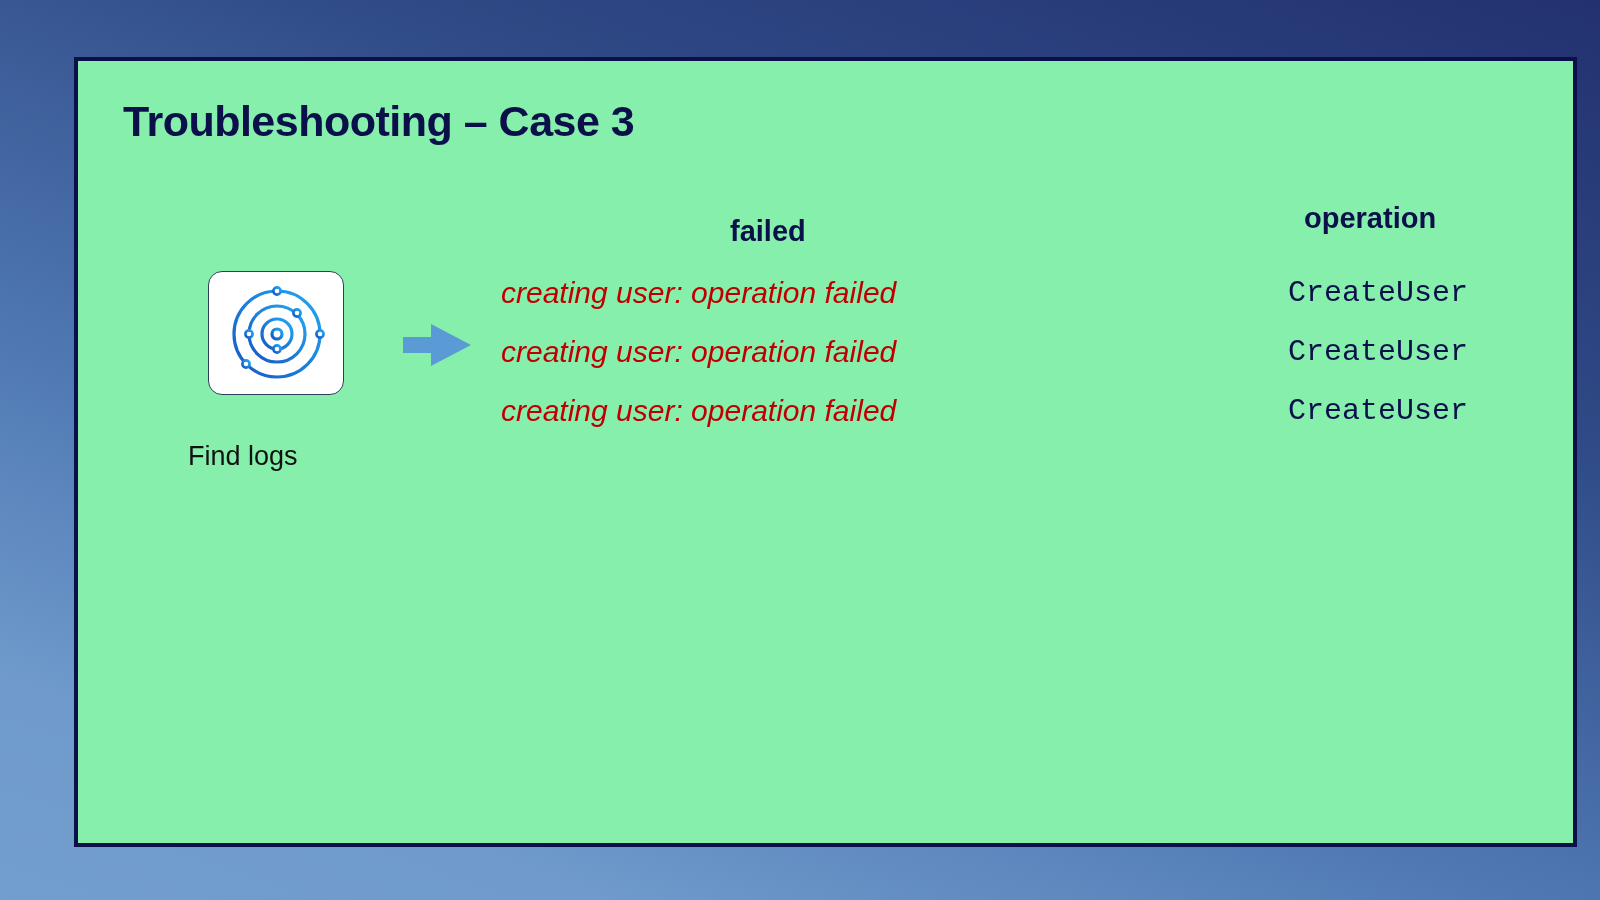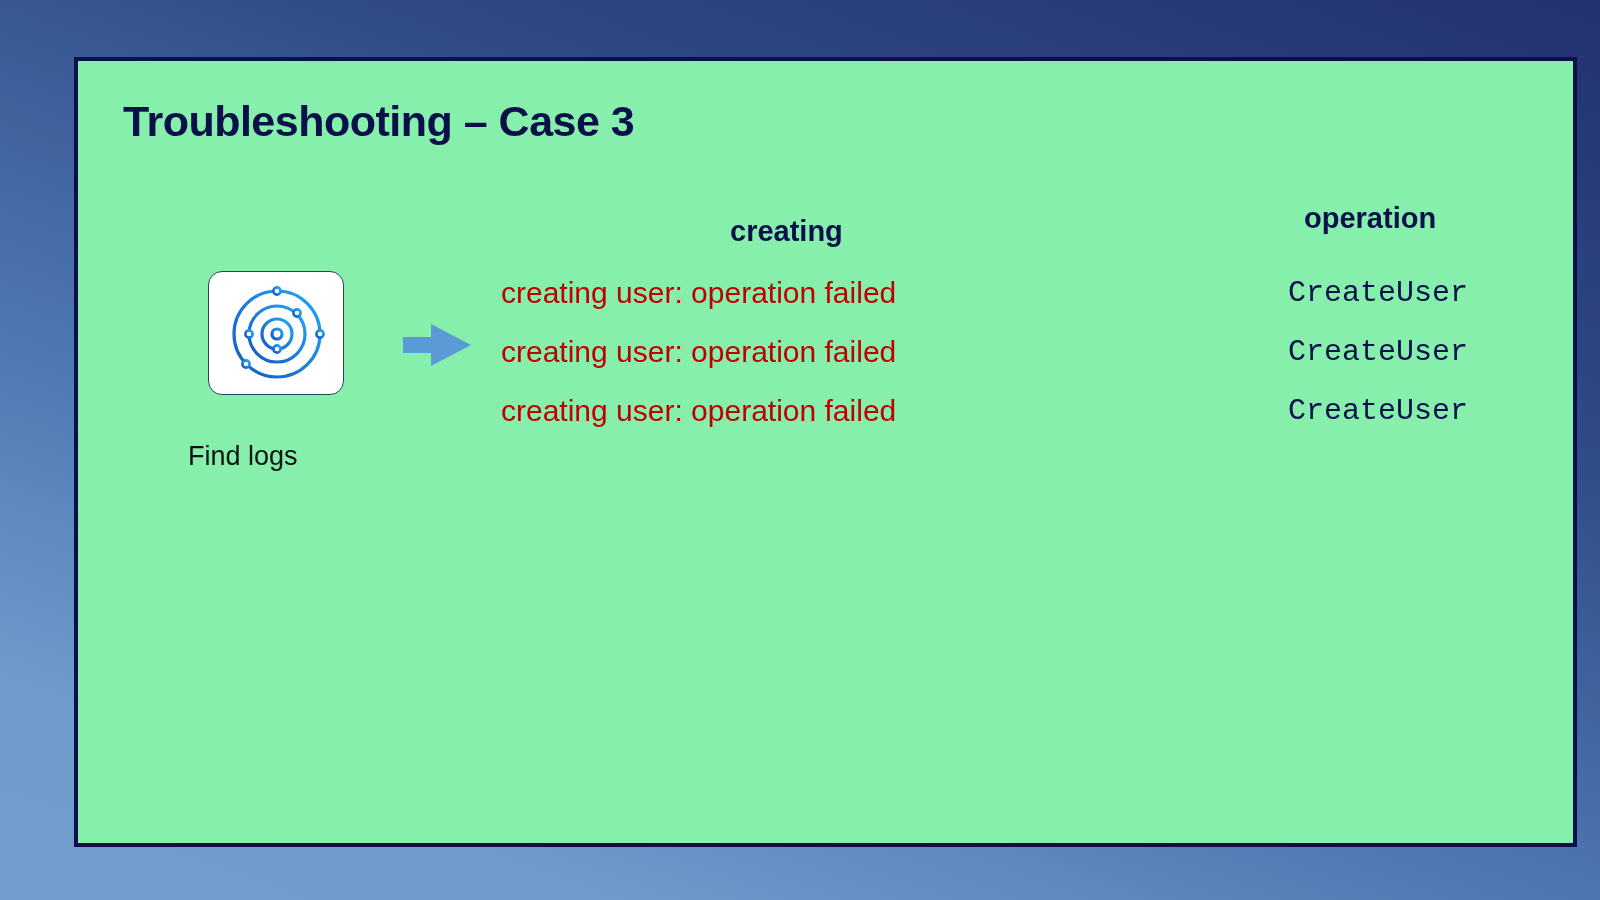--- a/index.html
+++ b/index.html
@@ -28,21 +28,21 @@
     font-size: 27px; color: #111; white-space: nowrap;
   }
   .arrow { position: absolute; left: 325px; top: 263px; }
   .col-header {
     position: absolute; font-size: 29px; font-weight: bold; color: #0b0f4a; white-space: nowrap;
   }
   .msg-header { left: 652px; top: 154px; }
   .op-header { left: 1226px; top: 141px; text-align: right; }
   .rows { position: absolute; left: 0; top: 0; }
   .msg {
-    position: absolute; left: 423px; font-size: 30px; color: #c00000; white-space: nowrap;
+    position: absolute; left: 423px; font-size: 30px; color: #c00000; white-space: nowrap; font-style: italic;
   }
   .op {
     position: absolute; left: 1210px; font-size: 30px; color: #0b0f4a; white-space: nowrap; font-family: Liberation Mono, monospace;
   }
 </style>
 </head>
 <body>
 
 <div class="slide">
   <h1 class="title">Troubleshooting – Case 3</h1>
@@ -70,21 +70,21 @@
         <circle cx="48" cy="63" r="3.6"></circle>
       </g>
     </svg>
   </div>
   <div class="find-label">Find logs</div>
 
   <svg class="arrow" width="68" height="42" viewBox="0 0 68 42">
     <polygon points="0,13 28,13 28,0 68,21 28,42 28,29 0,29" fill="#5b9bd5"></polygon>
   </svg>
 
-  <div class="col-header msg-header">creating</div>
+  <div class="col-header msg-header">failed</div>
   <div class="col-header op-header">operation</div>
 
   <div class="rows">
     <div class="msg" style="top:215px">creating user: operation failed</div>
     <div class="op" style="top:215px">CreateUser</div>
     <div class="msg" style="top:274px">creating user: operation failed</div>
     <div class="op" style="top:274px">CreateUser</div>
     <div class="msg" style="top:333px">creating user: operation failed</div>
     <div class="op" style="top:333px">CreateUser</div>
   </div>

